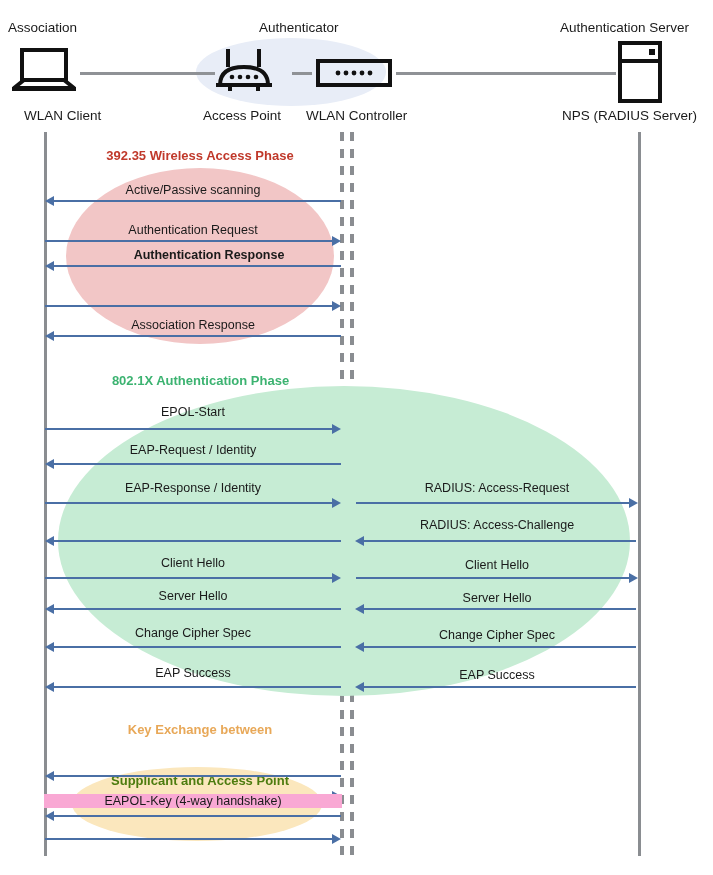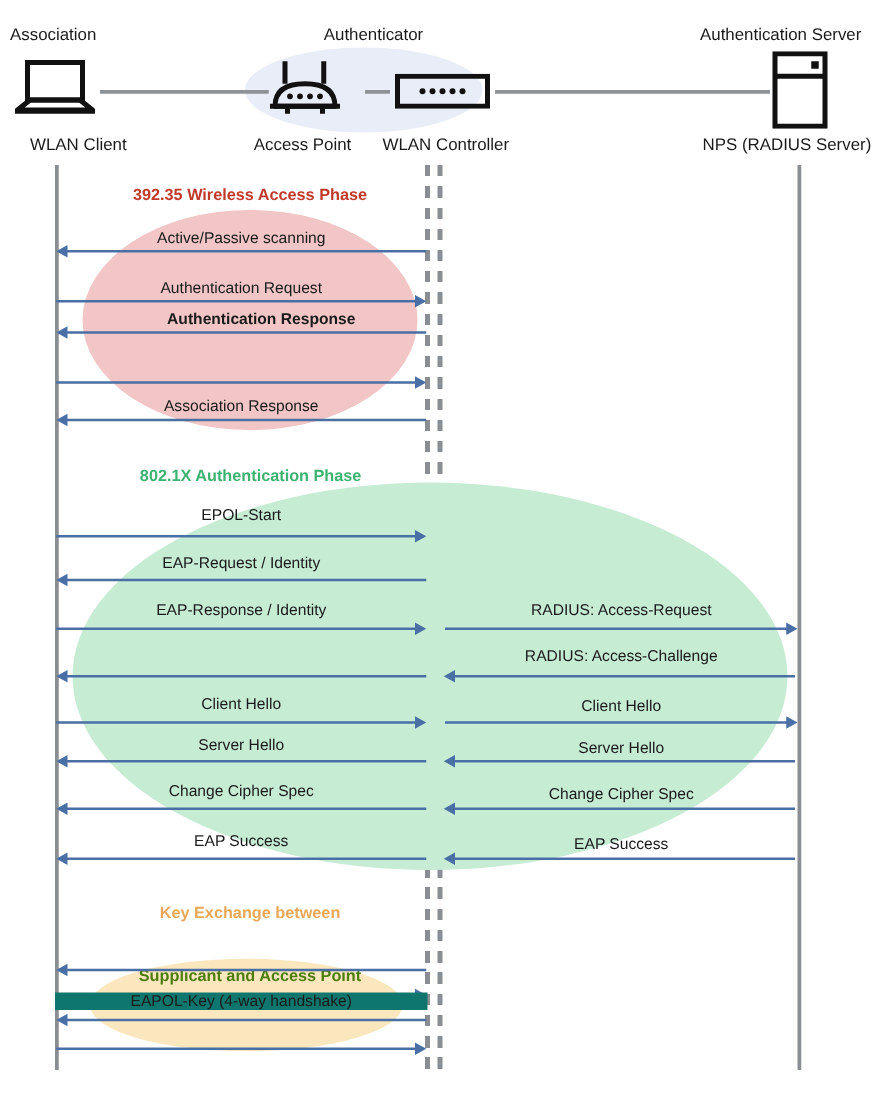--- a/index.html
+++ b/index.html
@@ -207,20 +207,20 @@
   <div class="phase-ellipse" style="left:72px;top:767px;width:250px;height:74px;background:#fbe7bd;"></div>
   <div class="phase-label two-line" style="left:95px;top:721px;width:210px;color:#e8a858;">Key Exchange between</div>
   <div class="phase-label two-line" style="left:85px;top:739px;width:230px;color:#4d7c0f;margin-top:33px;">Supplicant and Access Point</div>
 
   <div class="msg" style="left:47px;top:775px;width:294px;"></div>
   <div class="arrowhead arrow-left" style="left:45px;top:771px;"></div>
 
   <div class="msg" style="left:45px;top:795px;width:294px;"></div>
   <div class="arrowhead arrow-right" style="left:332px;top:791px;"></div>
 
-  <div class="msg-label" style="left:44px;top:794px;width:298px;background:#0f766e;">EAPOL-Key (4-way handshake)</div>
+  <div class="msg-label" style="left:44px;top:794px;width:298px;background:#f9a8d4;">EAPOL-Key (4-way handshake)</div>
   <div class="msg" style="left:47px;top:815px;width:294px;"></div>
   <div class="arrowhead arrow-left" style="left:45px;top:811px;"></div>
 
   <div class="msg" style="left:45px;top:838px;width:294px;"></div>
   <div class="arrowhead arrow-right" style="left:332px;top:834px;"></div>
 
 </div>
 
 </body></html>

